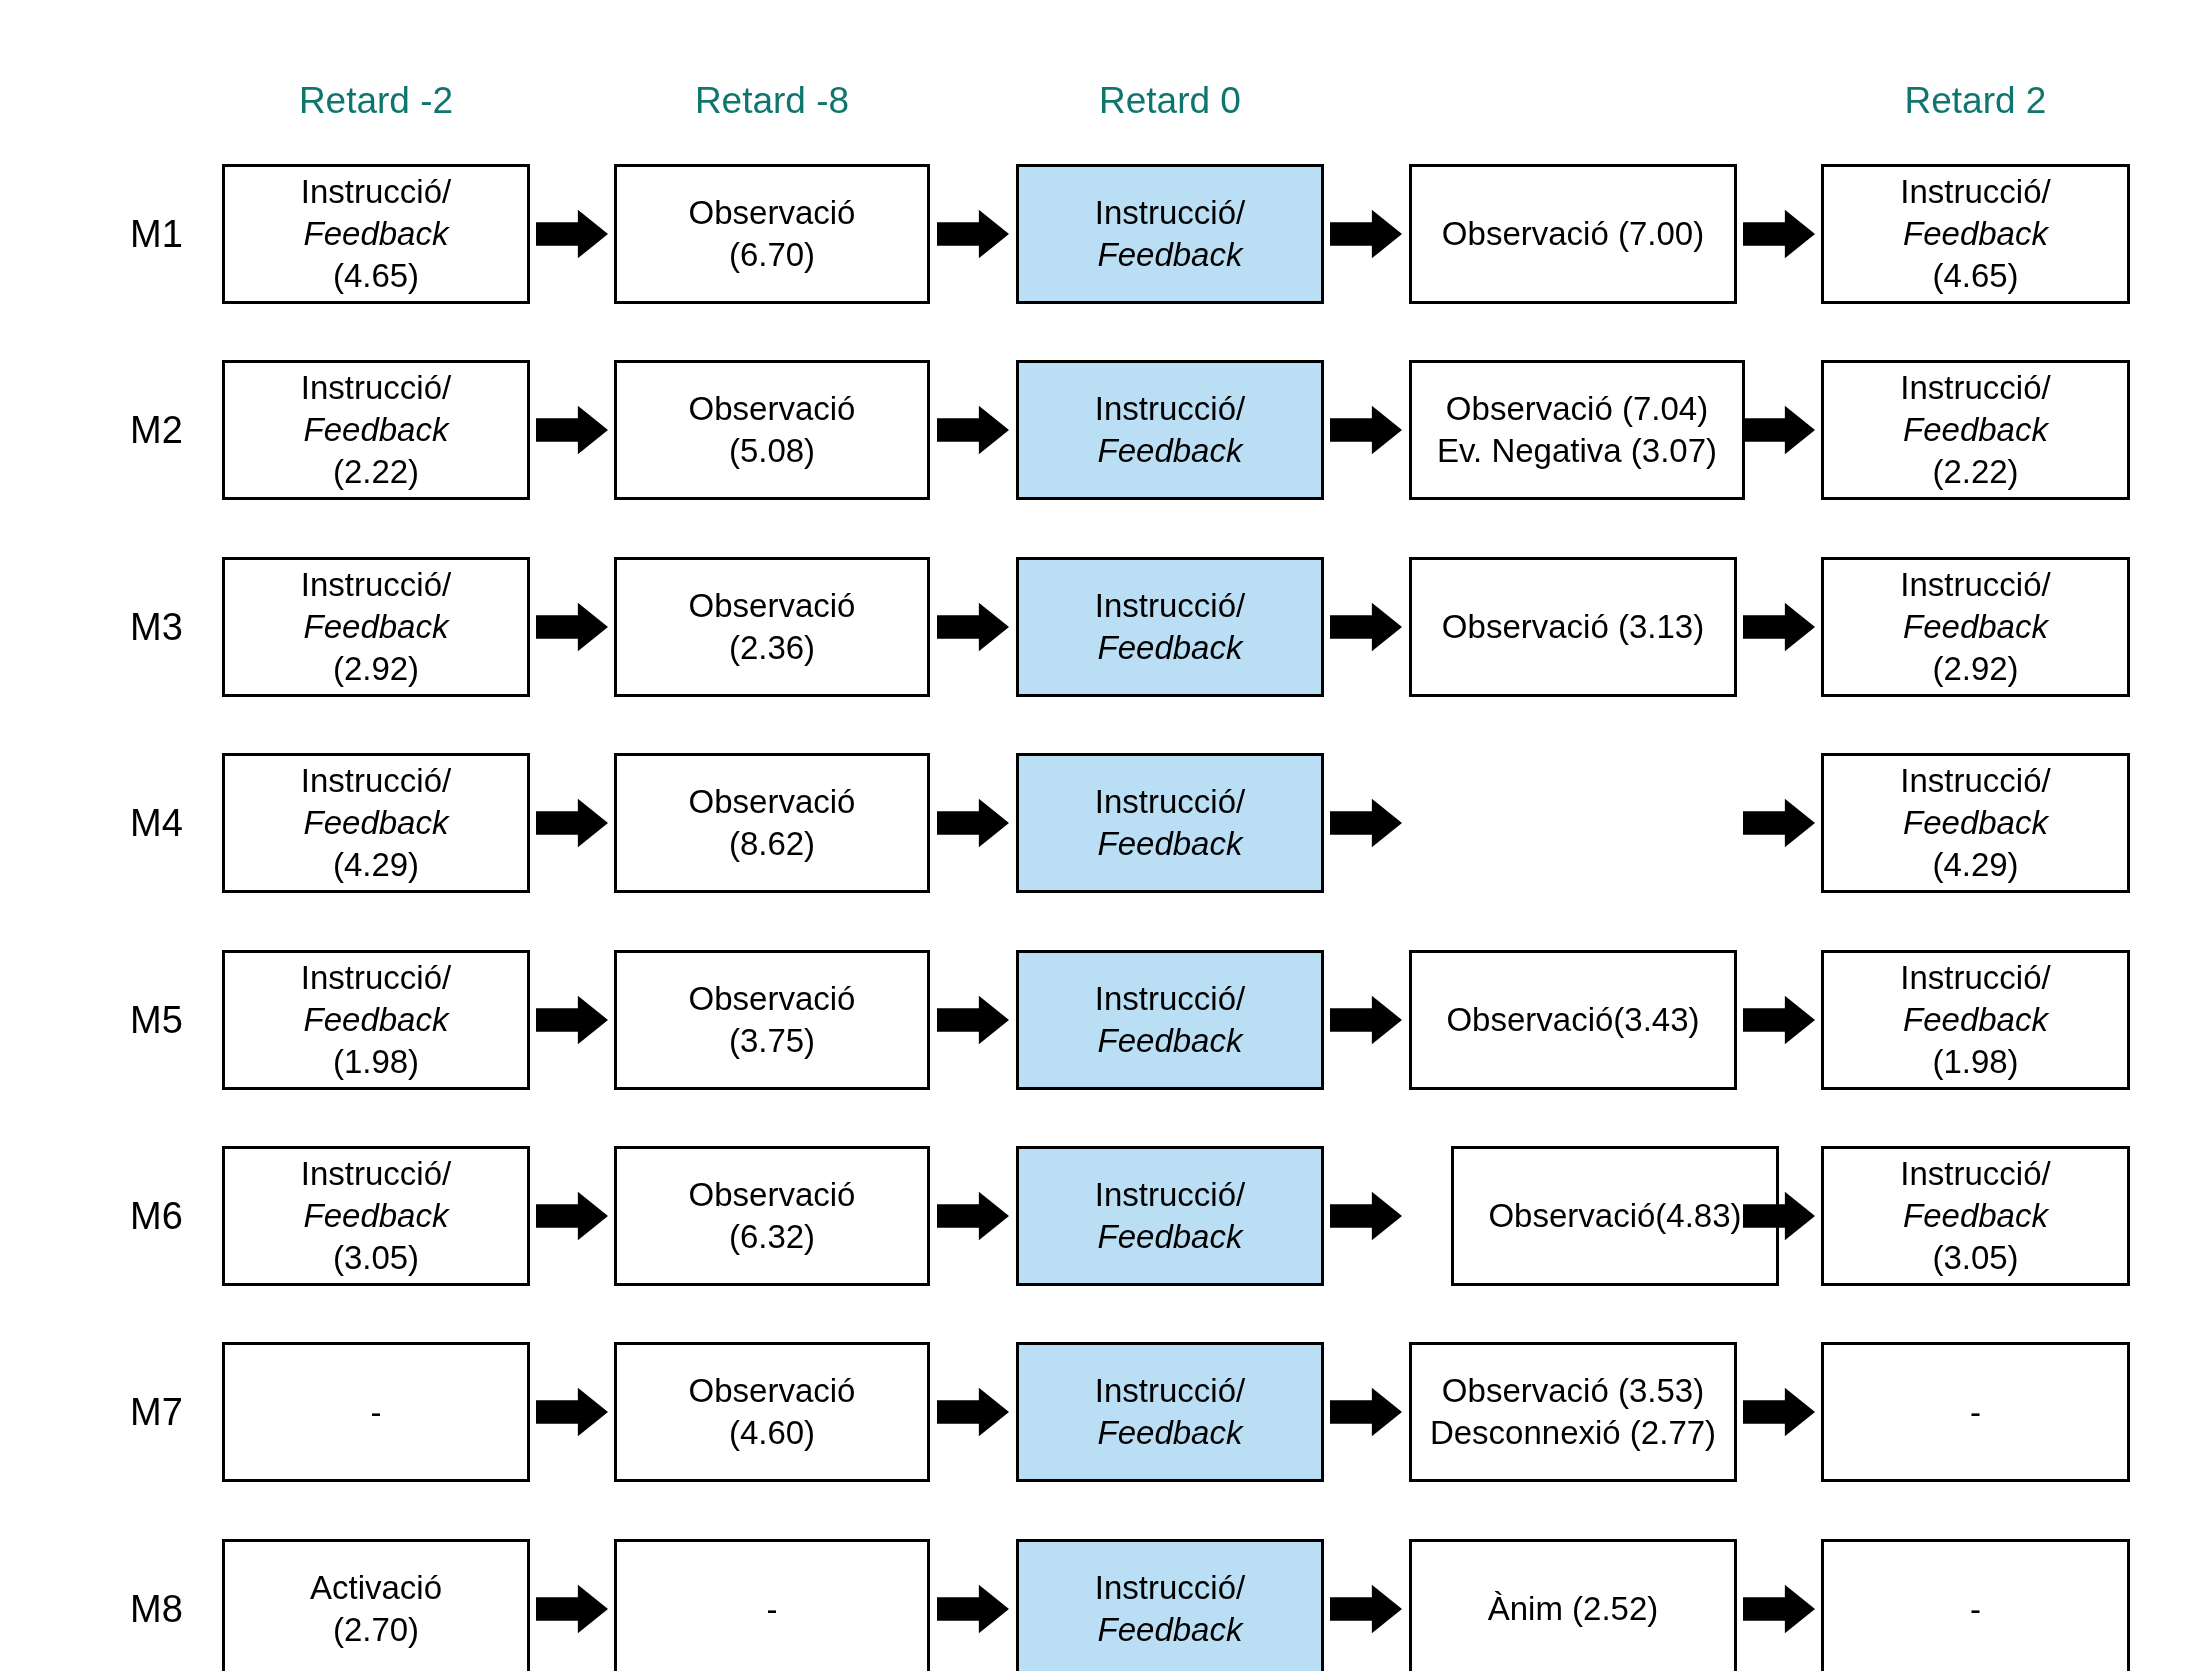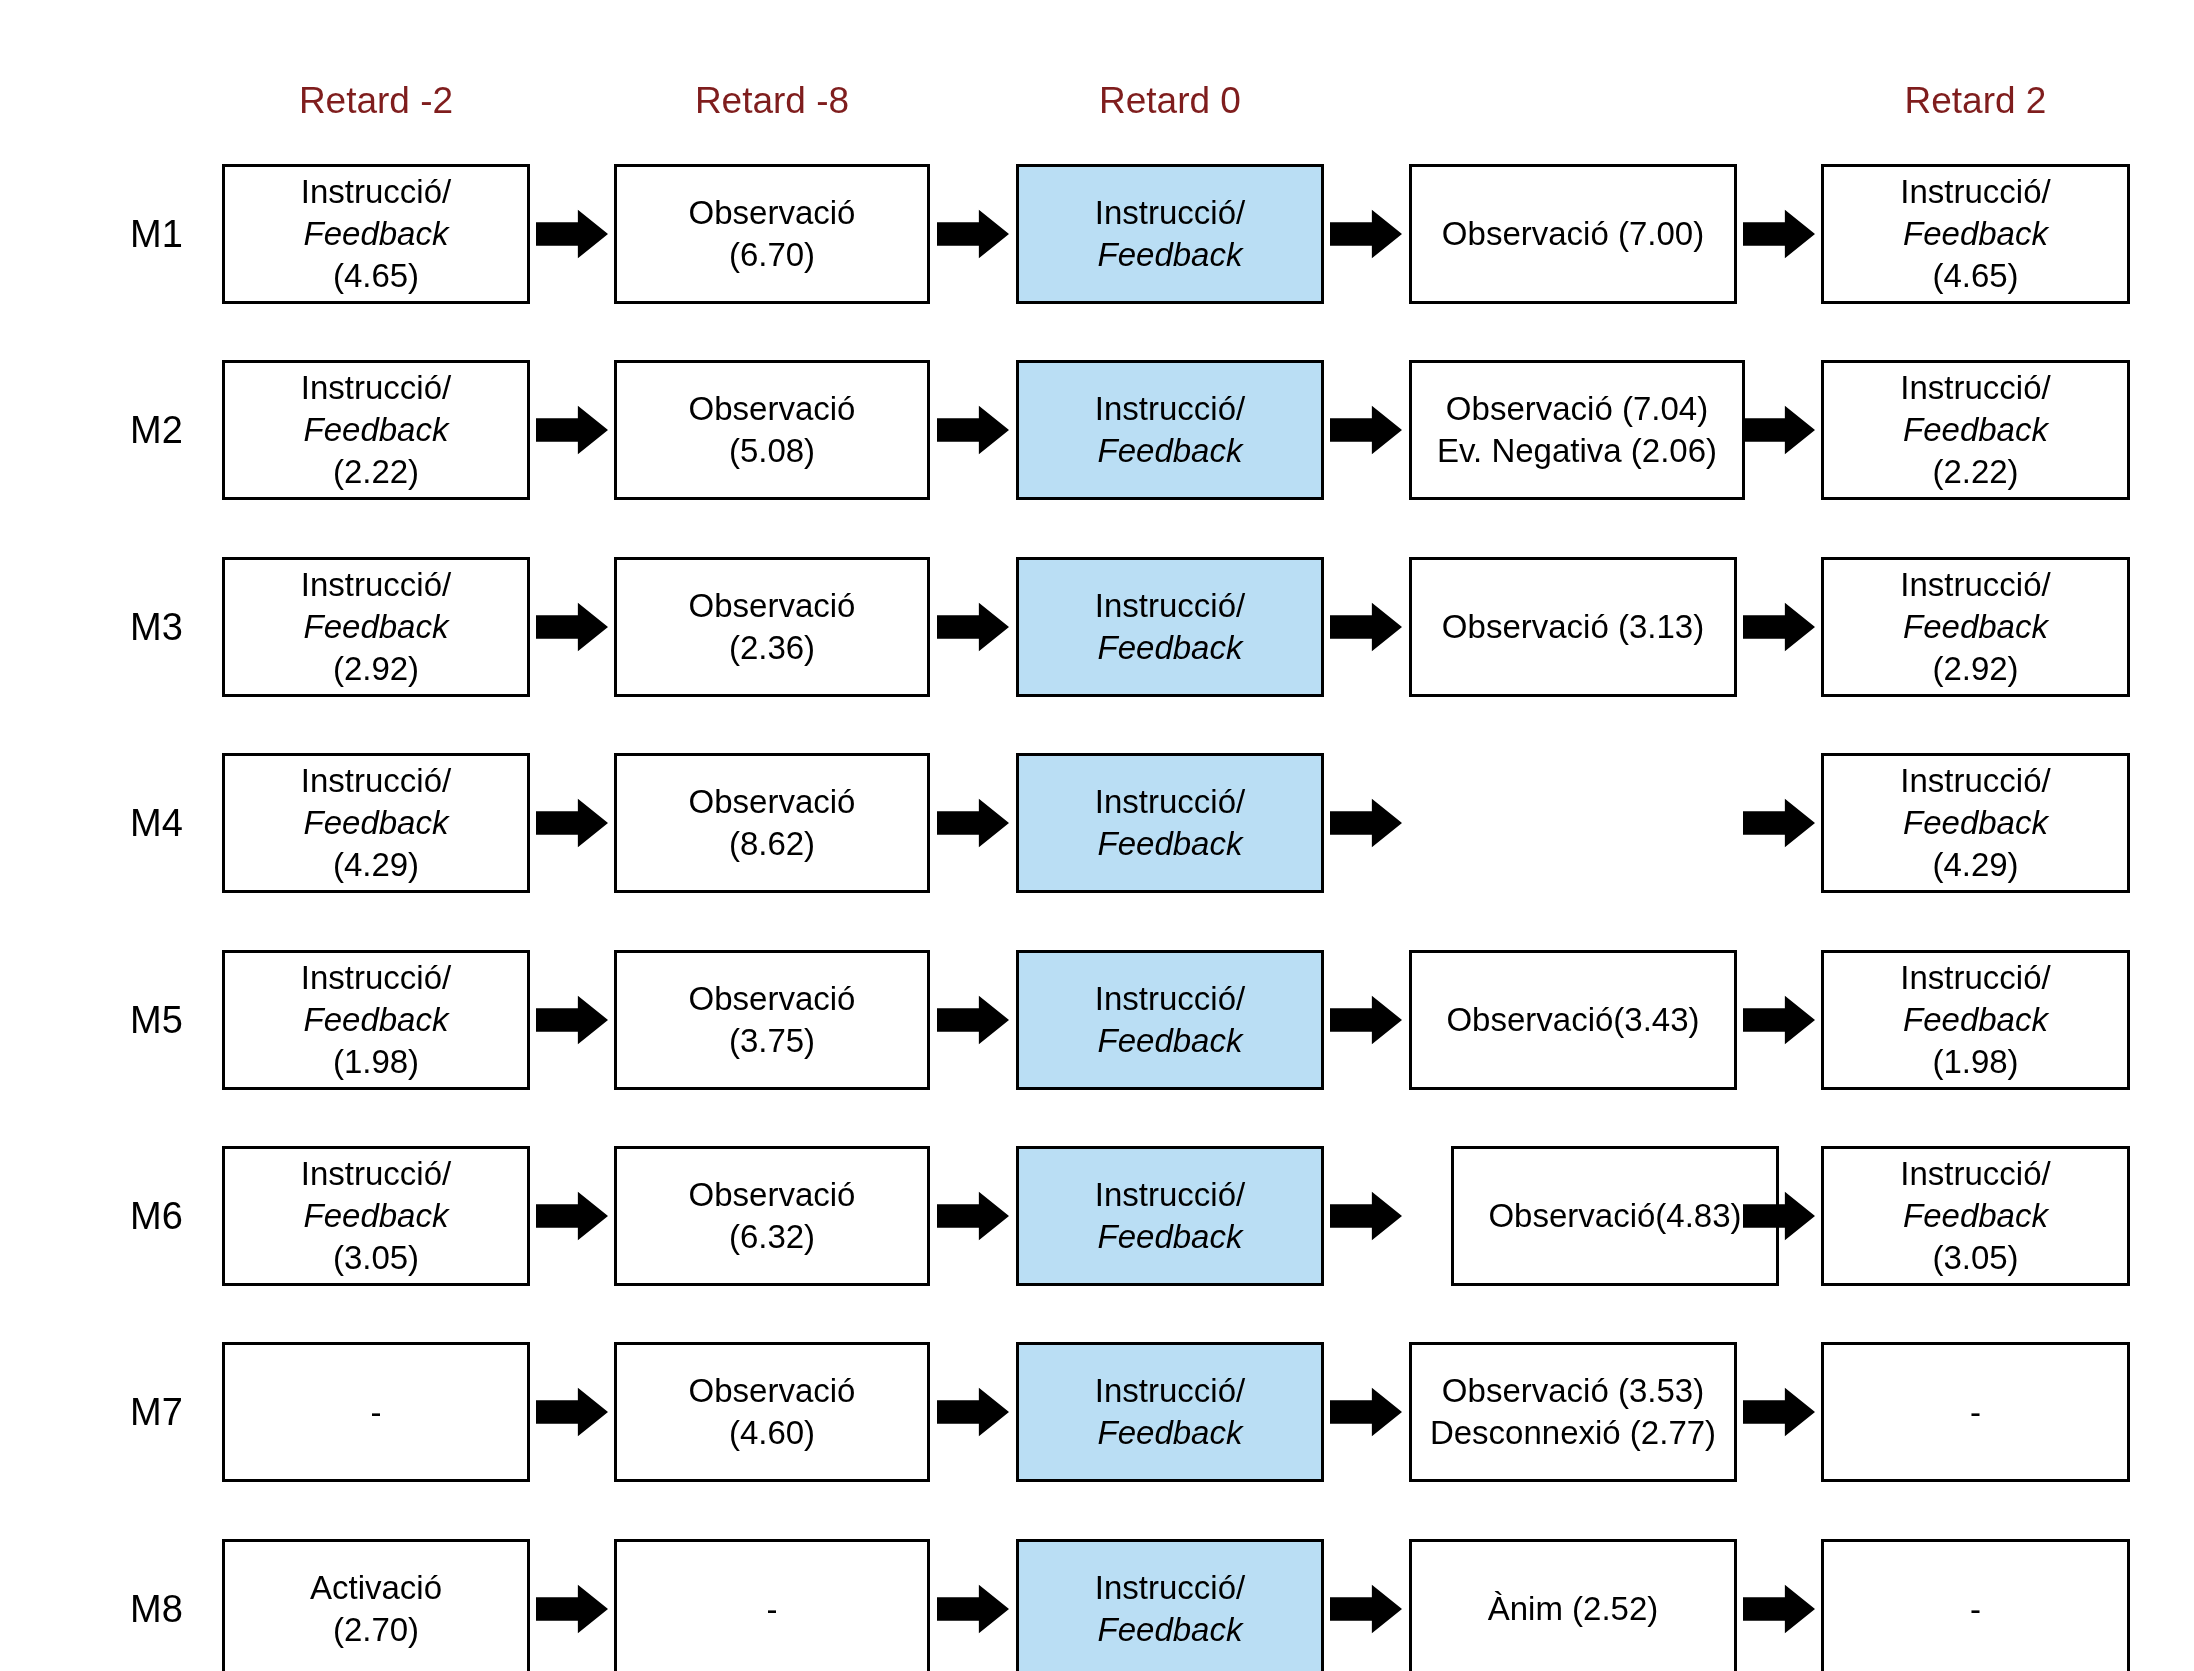--- a/index.html
+++ b/index.html
@@ -30,21 +30,21 @@
     width: 2194px;
     height: 50px;
   }
   .col-header {
     position: absolute;
     top: 0;
     text-align: center;
     font-size: 37px;
     line-height: 47px;
     font-weight: 400;
-    color: #7f1d1d;
+    color: #0f766e;
     white-space: nowrap;
   }
 
   
   .row {
     position: absolute;
     left: 0;
     width: 2194px;
     height: 140px;
   }
@@ -186,21 +186,21 @@
           <div class="line">Instrucció/</div>
           <div class="line italic">Feedback</div>
         </div>
         <div class="arrow" style="left: 1330px;">
           <svg viewBox="0 0 86 62">
             <path d="M0 17 L50 17 L50 2 L86 31 L50 60 L50 45 L0 45 Z" fill="#000000"></path>
           </svg>
         </div>
         <div class="cell" style="left: 1409px; width: 336px;">
           <div class="line">Observació (7.04)</div>
-          <div class="line">Ev. Negativa (2.06)</div>
+          <div class="line">Ev. Negativa (3.07)</div>
         </div>
         <div class="arrow" style="left: 1743px;">
           <svg viewBox="0 0 86 62">
             <path d="M0 17 L50 17 L50 2 L86 31 L50 60 L50 45 L0 45 Z" fill="#000000"></path>
           </svg>
         </div>
         <div class="cell" style="left: 1821px; width: 309px;">
           <div class="line">Instrucció/</div>
           <div class="line italic">Feedback</div>
           <div class="line">(2.22)</div>

